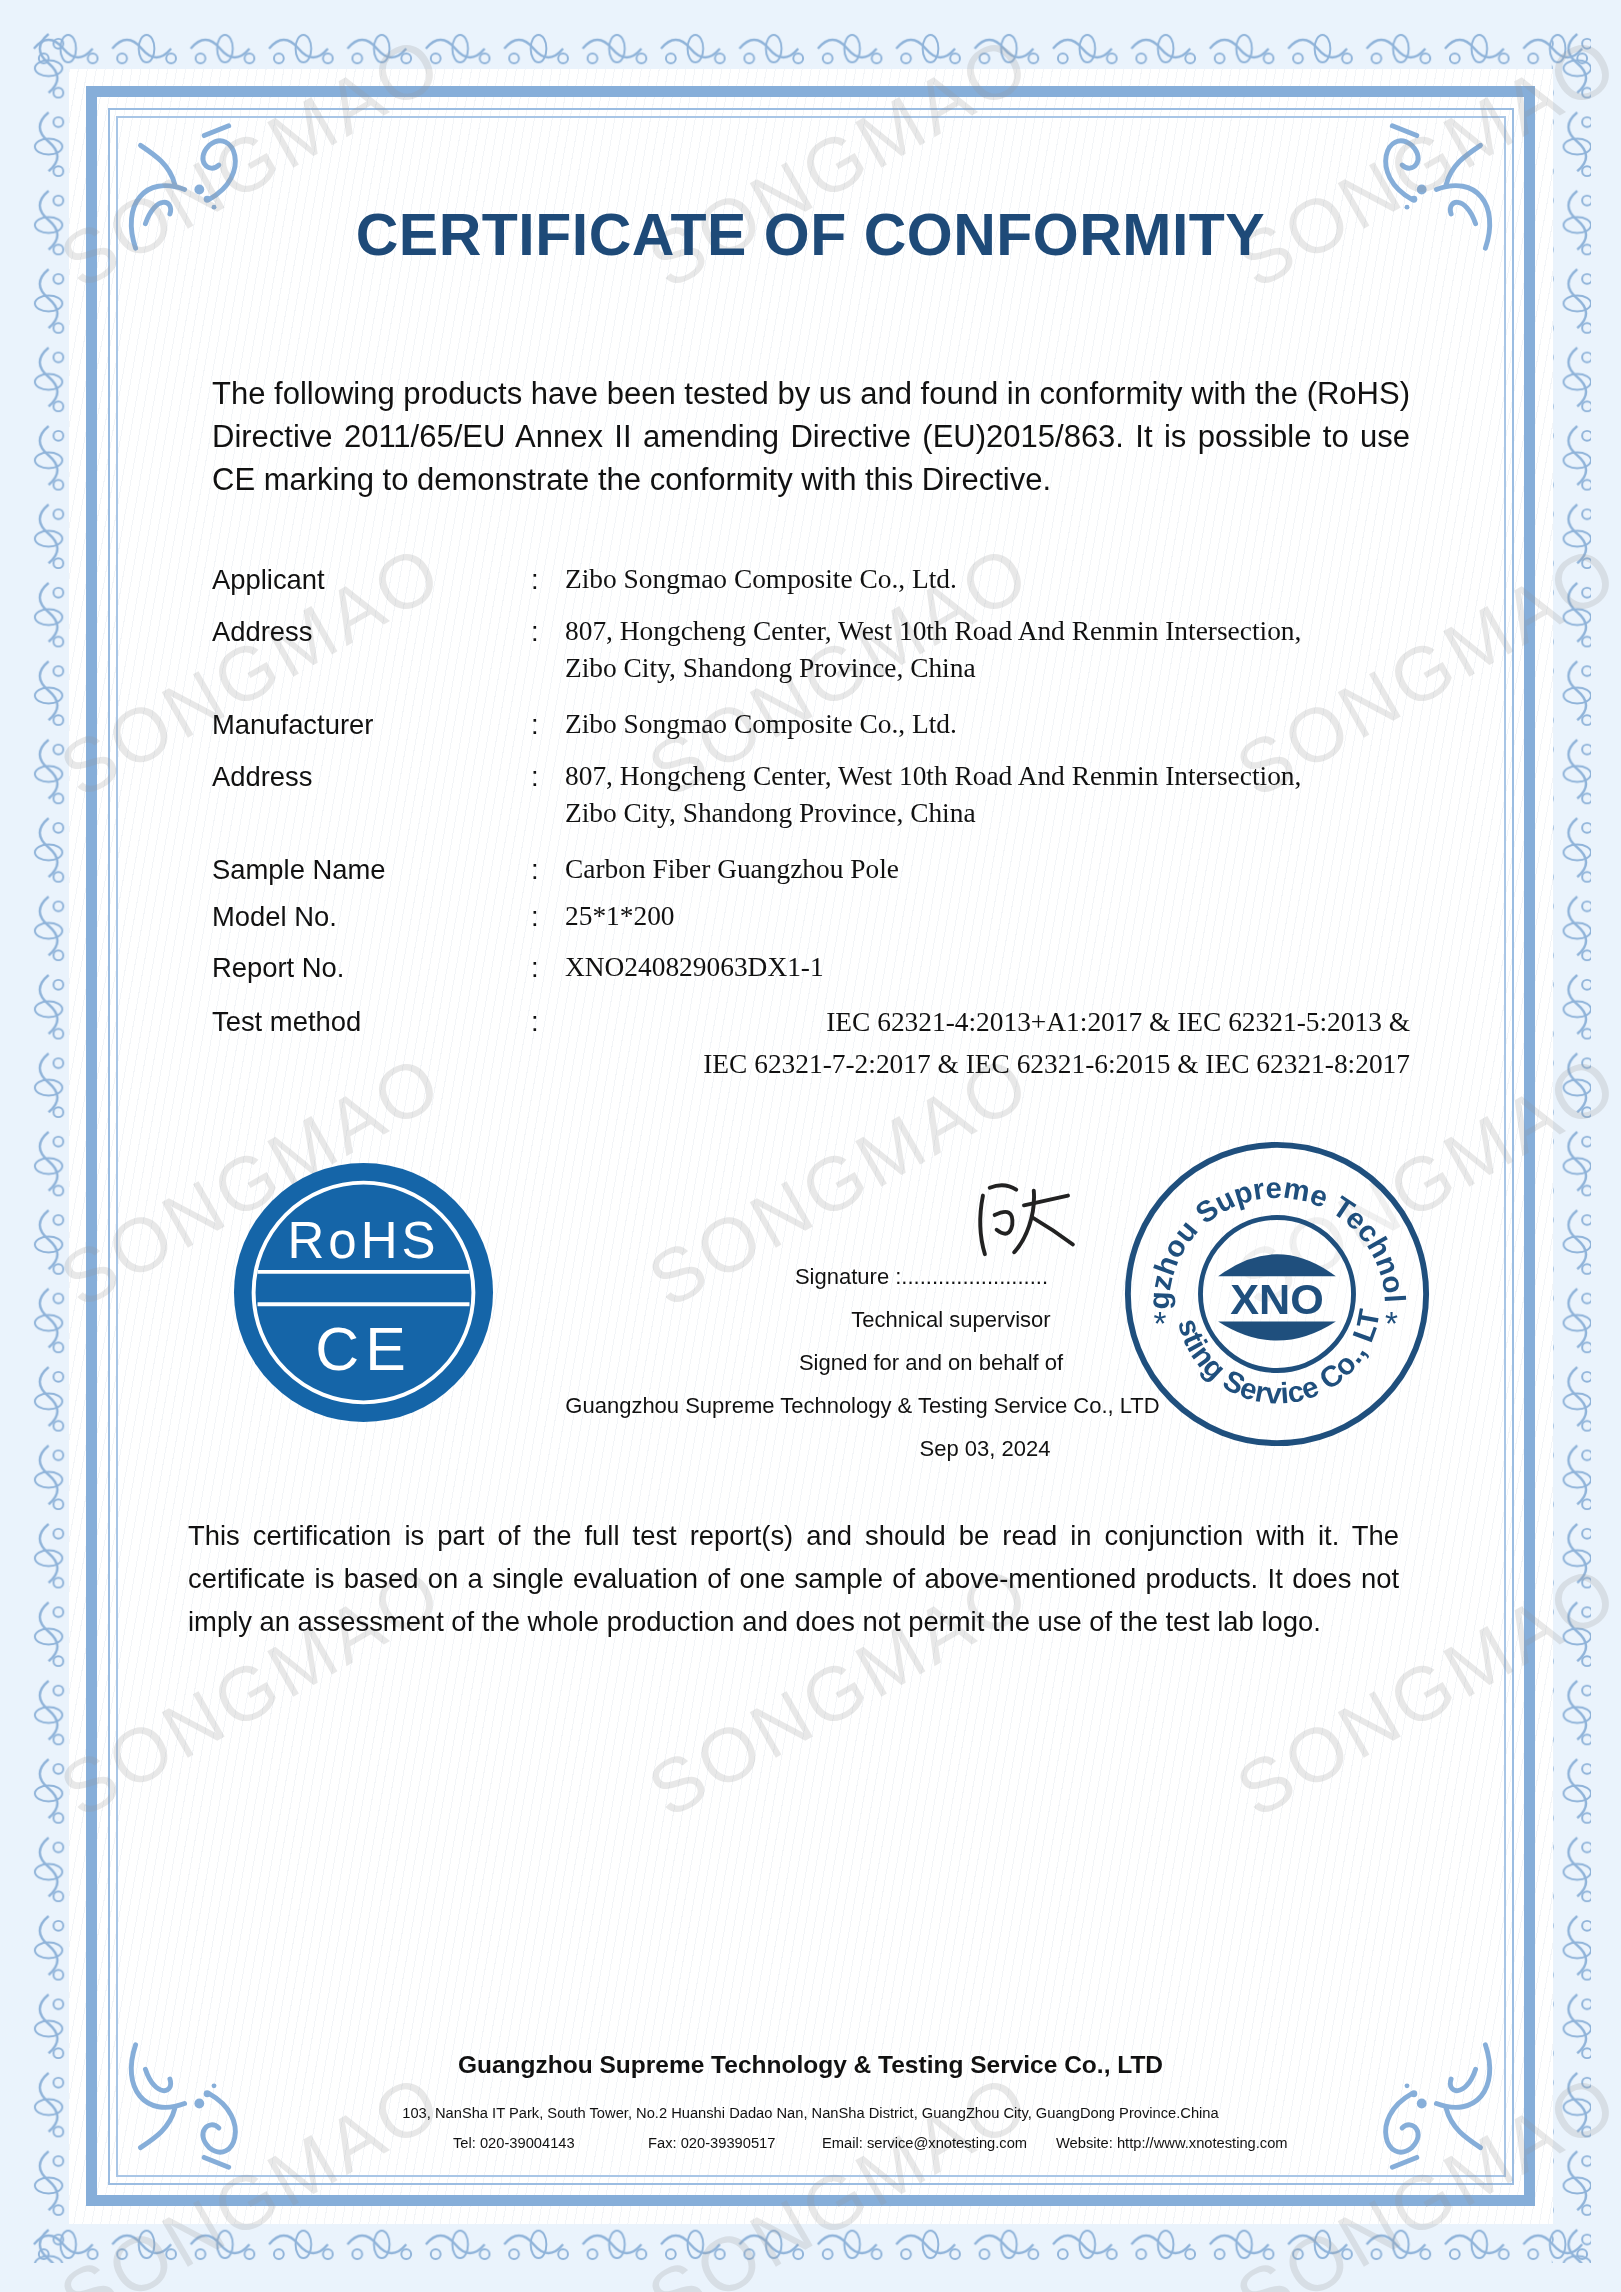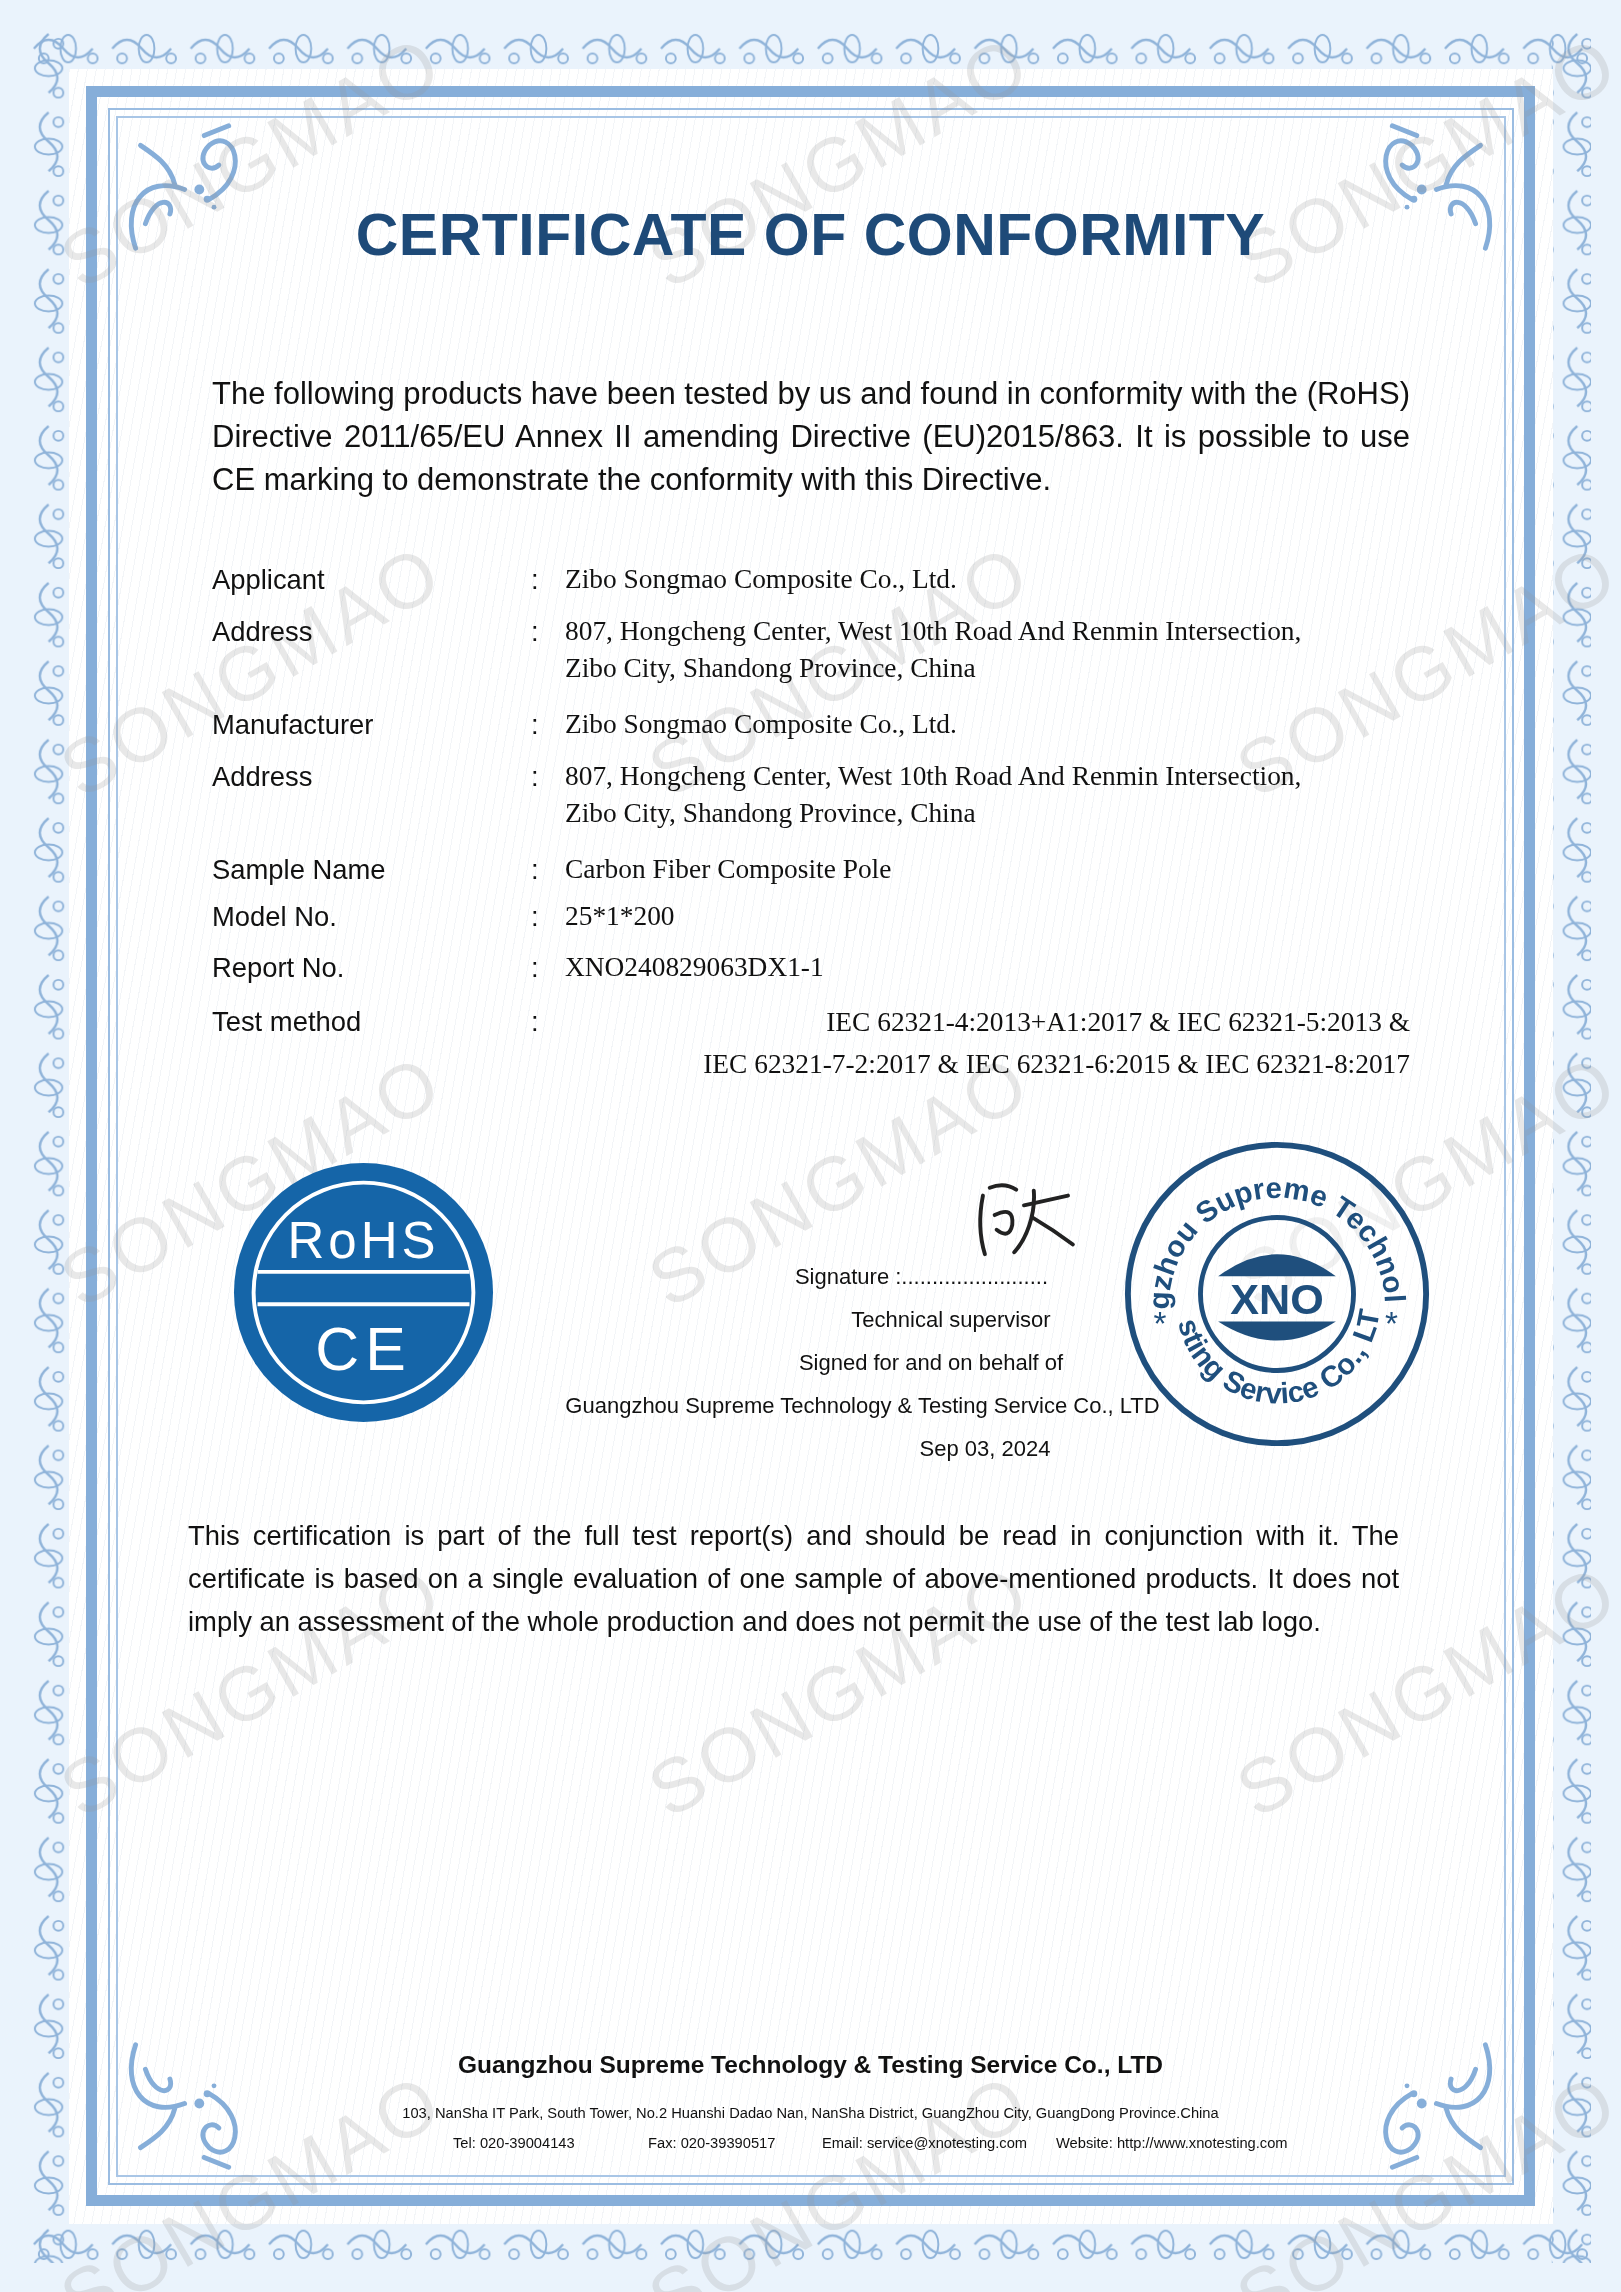--- a/index.html
+++ b/index.html
@@ -210,21 +210,21 @@
     <div class="colon">:</div>
     <div class="val">
         <span>807, Hongcheng Center, West 10th Road And Renmin Intersection,</span>
         <span>Zibo City, Shandong Province, China</span>
       </div>
   </div>
   <div class="field" style="margin-top:19px">
     <div class="lbl">Sample Name</div>
     <div class="colon">:</div>
     <div class="val">
-        <span>Carbon Fiber Composite Pole</span>
+        <span>Carbon Fiber Guangzhou Pole</span>
       </div>
   </div>
   <div class="field" style="margin-top:10px">
     <div class="lbl">Model No.</div>
     <div class="colon">:</div>
     <div class="val">
         <span>25*1*200</span>
       </div>
   </div>
   <div class="field" style="margin-top:14px">

